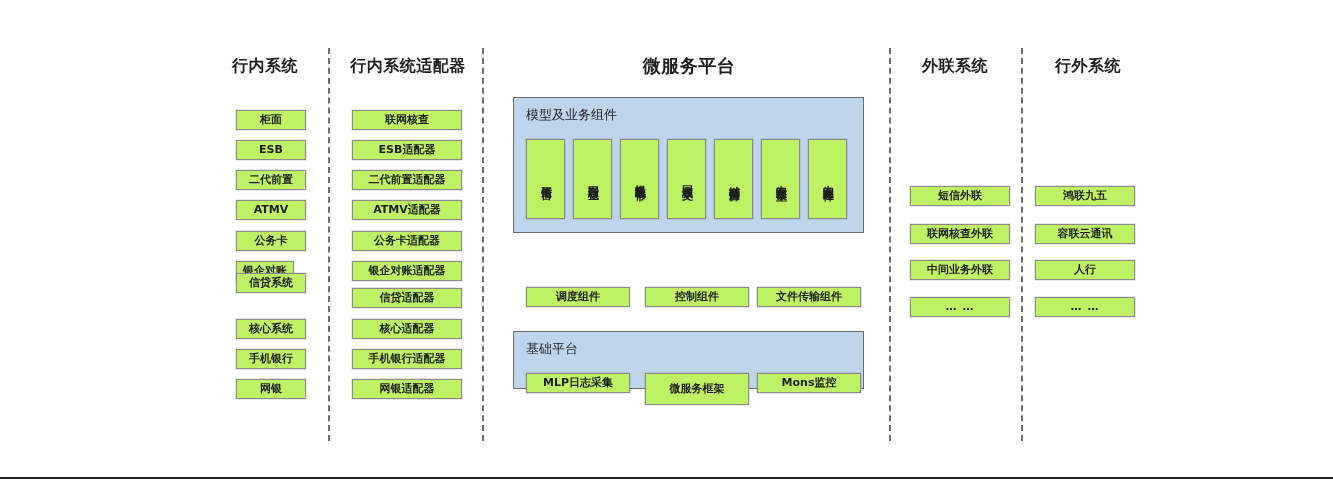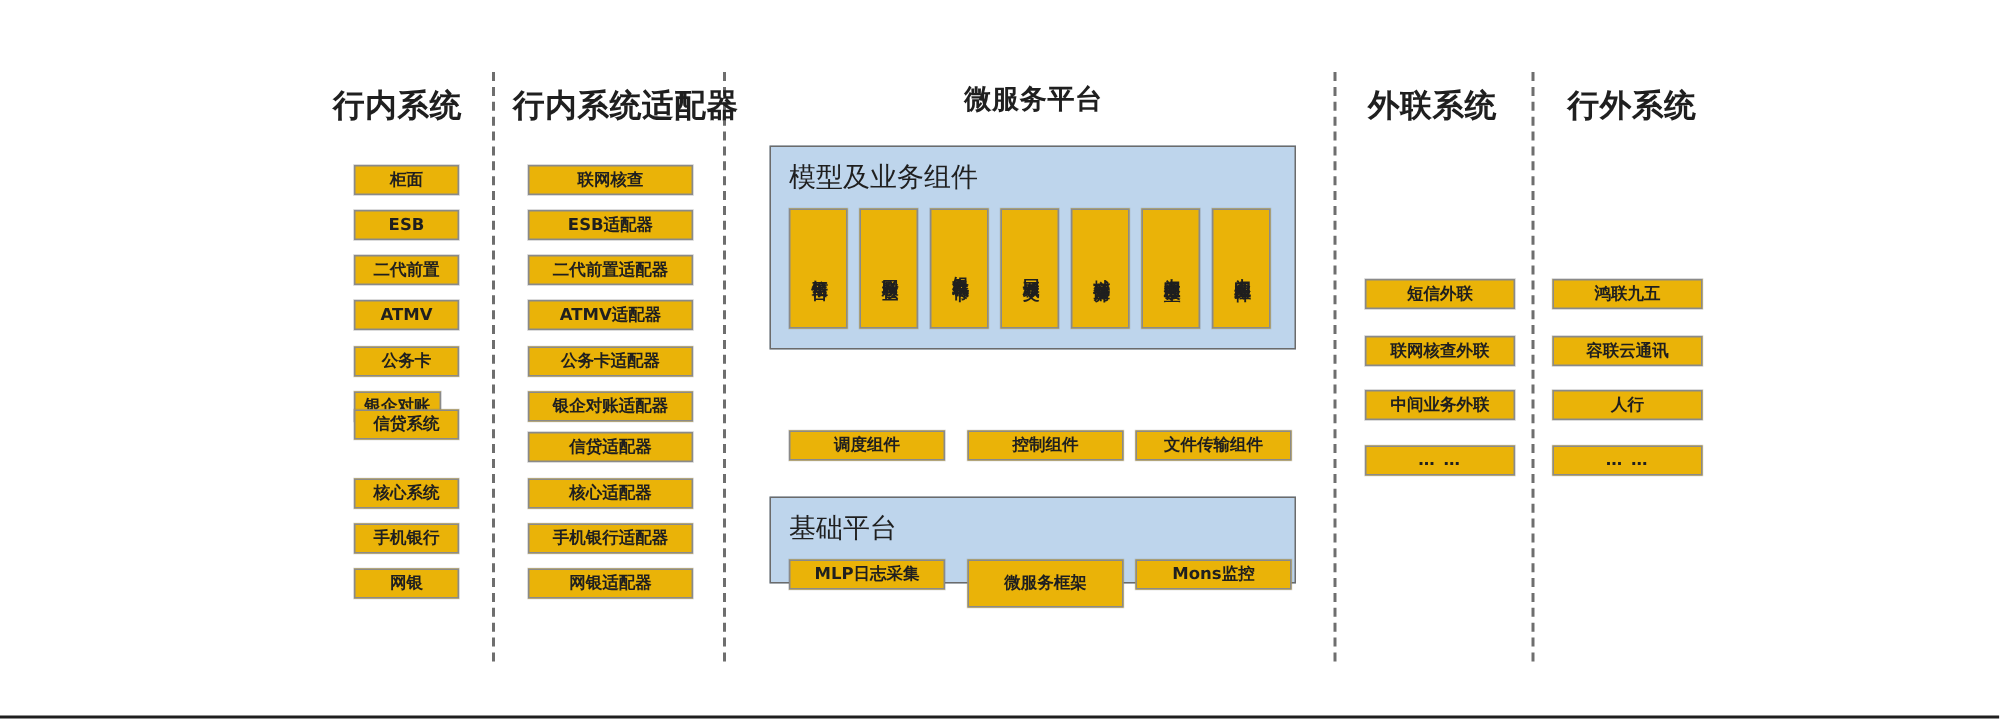--- a/index.html
+++ b/index.html
@@ -35,33 +35,33 @@
     left: 0;
     right: 0;
     top: 477px;
     height: 0;
     border-top: 2px solid #1f1f1f;
   }
 
   
   .col-title {
     position: absolute;
-    font-size: 21px;
+    font-size: 16px;
     font-weight: bold;
     color: #1f1f1f;
     text-align: center;
     letter-spacing: 0.5px;
     white-space: nowrap;
   }
 
   
   .node {
     position: absolute;
     box-sizing: border-box;
-    background: #eab308;
+    background: #bef264;
     border: 1px solid #8a8a8a;
     box-shadow: 0 0 0 0.5px rgba(120,120,120,.35);
     display: flex;
     align-items: center;
     justify-content: center;
     font-size: 11px;
     color: #1f1f1f;
     font-weight: bold;
     text-align: center;
     line-height: 1.1;
@@ -84,21 +84,21 @@
   .panel {
     position: absolute;
     box-sizing: border-box;
     background: #bed5ec;
     border: 1px solid #6b6b6b;
   }
   .panel-title {
     position: absolute;
     left: 12px;
     top: 8px;
-    font-size: 18px;
+    font-size: 13px;
     color: #1f1f1f;
     font-weight: normal;
     white-space: nowrap;
   }
 </style>
 </head>
 <body>
 
 <div id="canvas">
 

